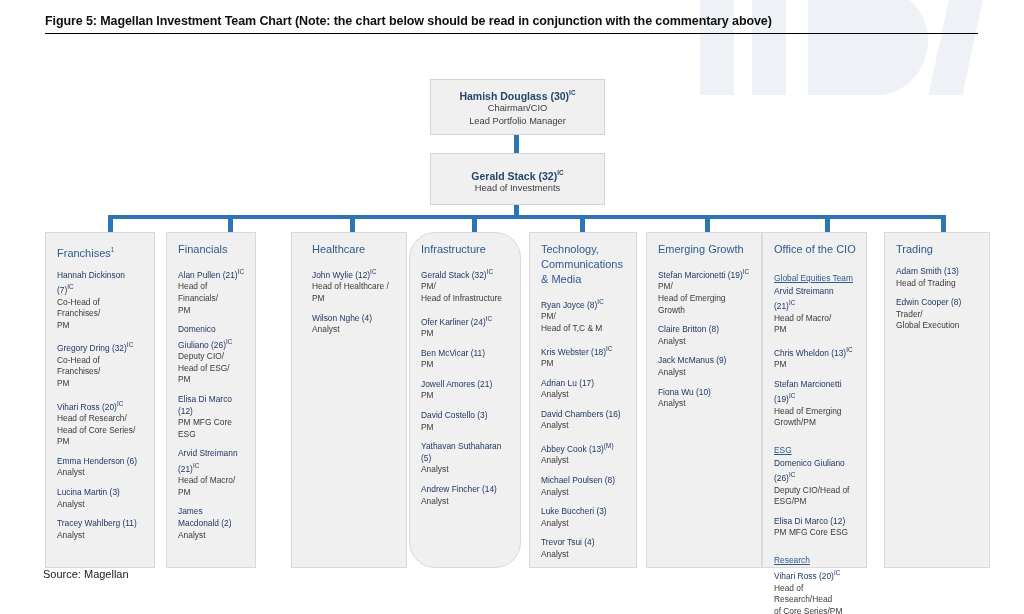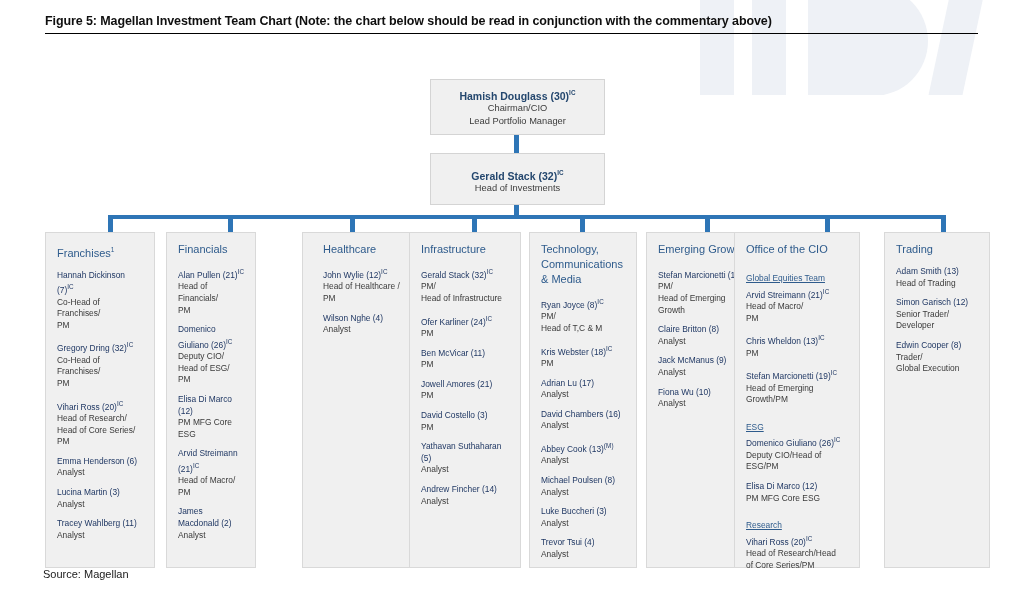--- a/index.html
+++ b/index.html
@@ -138,25 +138,25 @@
     color: #2e5b8c;
     text-decoration: underline;
     line-height: 11.6px;
     margin-bottom: 1px;
     margin-top: 16px;
   }
 
   
   #dept-0 { left: 45px;  width: 110px; }
   #dept-1 { left: 166px; width: 90px; }
-  #dept-2 { left: 302px; width: 116px; padding-left: 20px; }
-  #dept-3 { left: 409px; width: 112px; }
+  #dept-2 { left: 291px; width: 116px; padding-left: 20px; }
+  #dept-3 { left: 409px; width: 112px; border-radius: 26px; }
   #dept-4 { left: 529px; width: 108px; }
   #dept-5 { left: 646px; width: 116px; }
-  #dept-6 { left: 734px; width: 126px; }
+  #dept-6 { left: 762px; width: 105px; }
   #dept-7 { left: 884px; width: 106px; }
 
   
   .source {
     position: absolute;
     left: 43px;
     top: 568px;
     font-size: 11px;
     color: #1a1a1a;
   }
@@ -395,25 +395,20 @@
         <div class="p-role">of Core Series/PM</div>
       </div>
     </div>
   <div class="dept" id="dept-7">
       <div class="dept-title">Trading</div>
       <div class="person">
         <div class="p-name">Adam Smith (13)</div>
         <div class="p-role">Head of Trading</div>
       </div>
       <div class="person">
-        <div class="p-name">Simon Garisch (12)</div>
-        <div class="p-role">Senior Trader/</div>
-        <div class="p-role">Developer</div>
-      </div>
-      <div class="person">
         <div class="p-name">Edwin Cooper (8)</div>
         <div class="p-role">Trader/</div>
         <div class="p-role">Global Execution</div>
       </div>
     </div>
 
 </div>
 
 <div class="source">Source: Magellan</div>
 

